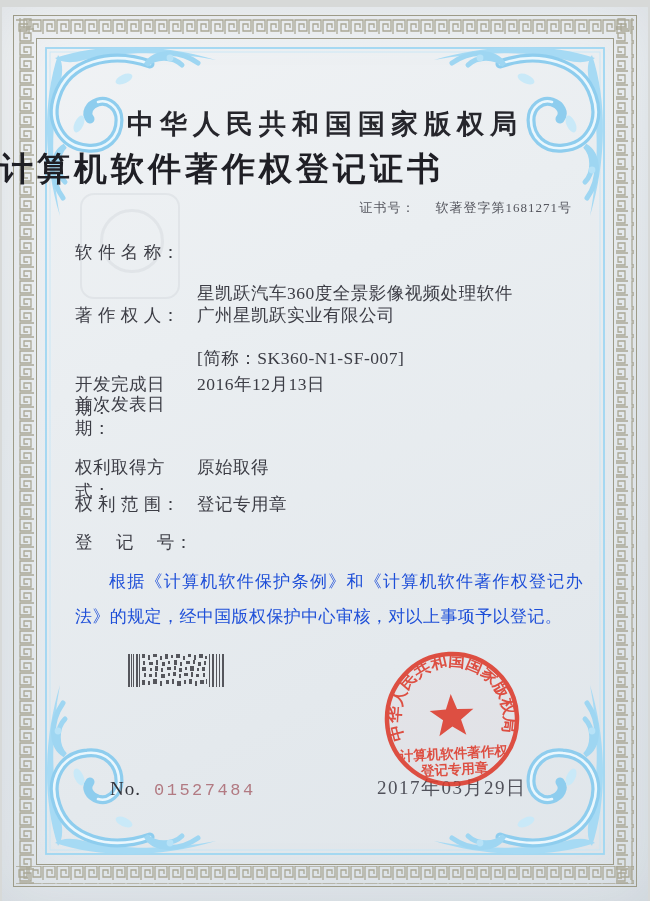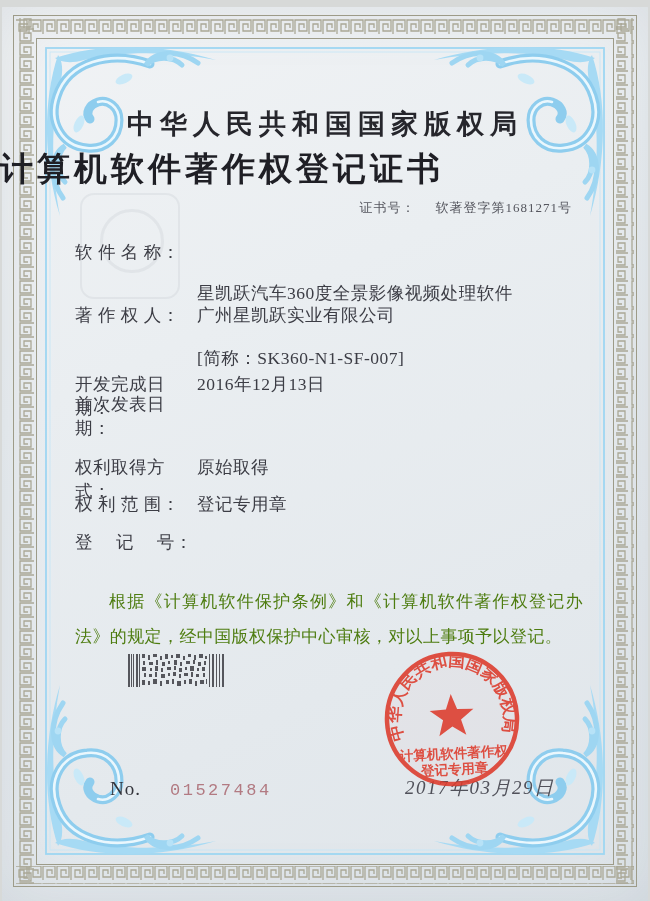--- a/index.html
+++ b/index.html
@@ -26,45 +26,44 @@
     left:0;top:199px;width:572px;text-align:right;
     font-size:13px;color:#55565e;letter-spacing:1px;
   }
   .certno .lbl{margin-right:20px;}
   .row{position:absolute;left:75px;display:flex;align-items:flex-start;
     font-size:17.5px;color:#3c3d45;letter-spacing:0.5px;}
   .row .label{width:122px;flex:none;}
   .row .value{white-space:pre;}
   .name-lines div{line-height:23px;}
   .statement{
-    position:absolute;left:75px;top:584px;width:508px;
-    font-size:17px;line-height:35px;color:#4d7c0f;
+    position:absolute;left:75px;top:564px;width:508px;
+    font-size:17px;line-height:35px;color:#1d4ed8;
     text-indent:2em;text-align:justify;letter-spacing:0.4px;
   }
   .watermark{
     position:absolute;left:80px;top:193px;width:96px;height:102px;
     border:2px solid rgba(125,135,145,0.10);border-radius:14px;
   }
   .watermark .inner{
     position:absolute;left:18px;top:14px;width:58px;height:58px;border-radius:50%;
     border:3px solid rgba(125,135,145,0.10);
   }
   .barcode{position:absolute;left:128px;top:654px;width:97px;height:33px;}
   .noline{
     position:absolute;left:110px;top:778px;font-size:19px;color:#33343b;
     letter-spacing:1px;
   }
   .serial{
     font-family:"Liberation Mono","DejaVu Sans Mono",monospace;
-    font-size:17px;color:#b27a82;letter-spacing:2.5px;margin-left:29px;
+    font-size:17px;color:#b27a82;letter-spacing:2.5px;margin-left:13px;
   }
   .stamp-date{
-    position:absolute;left:405px;top:775px;font-size:19px;color:#50515a;
+    position:absolute;left:377px;top:775px;font-size:19px;color:#50515a;
     letter-spacing:1.5px;
-    font-style:italic;
   }
   svg{display:block;}
   .layer{position:absolute;left:0;top:0;pointer-events:none;}
 </style>
 </head>
 <body>
 
 <div class="paper"></div>
 
 <svg class="layer" width="650" height="901" viewBox="0 0 650 901">

